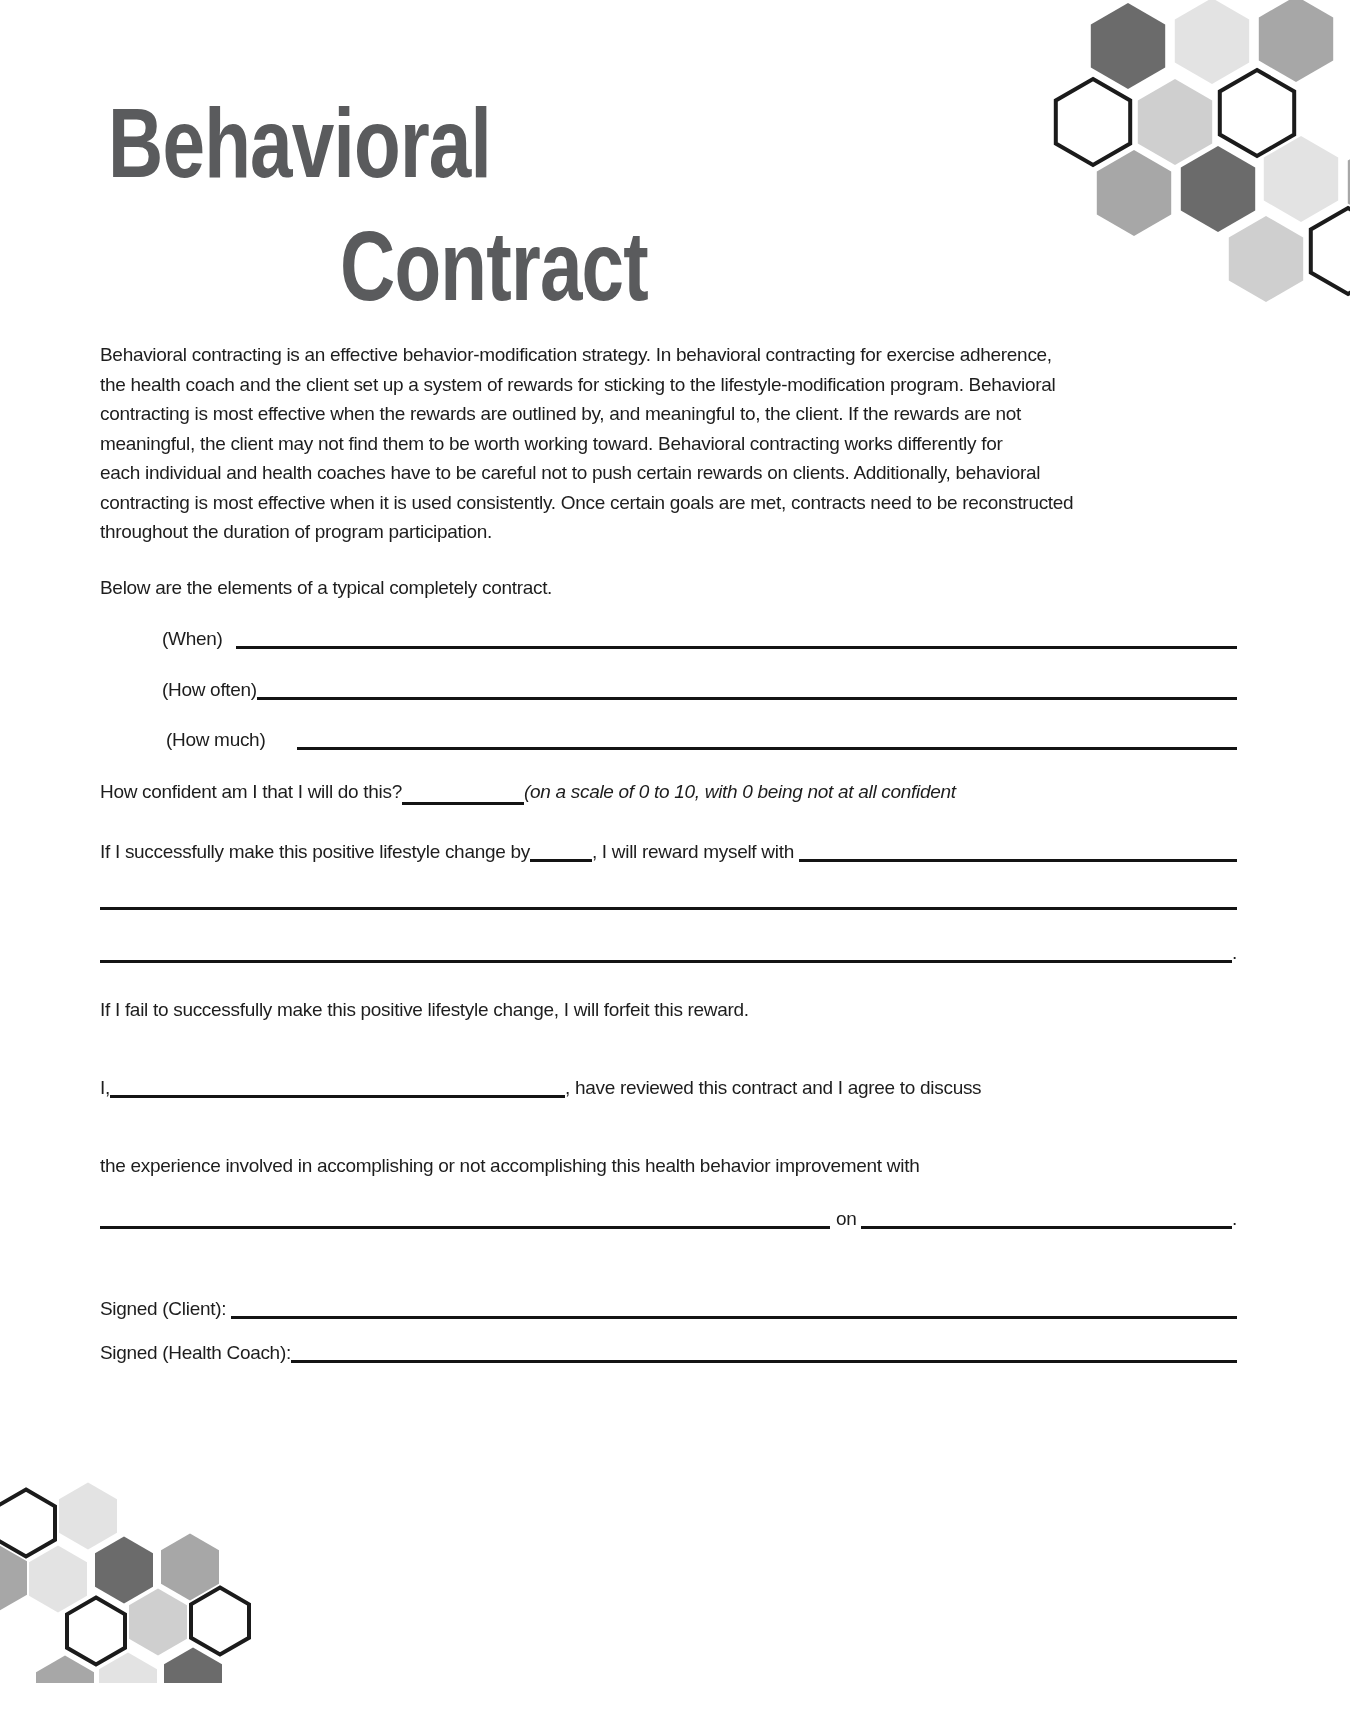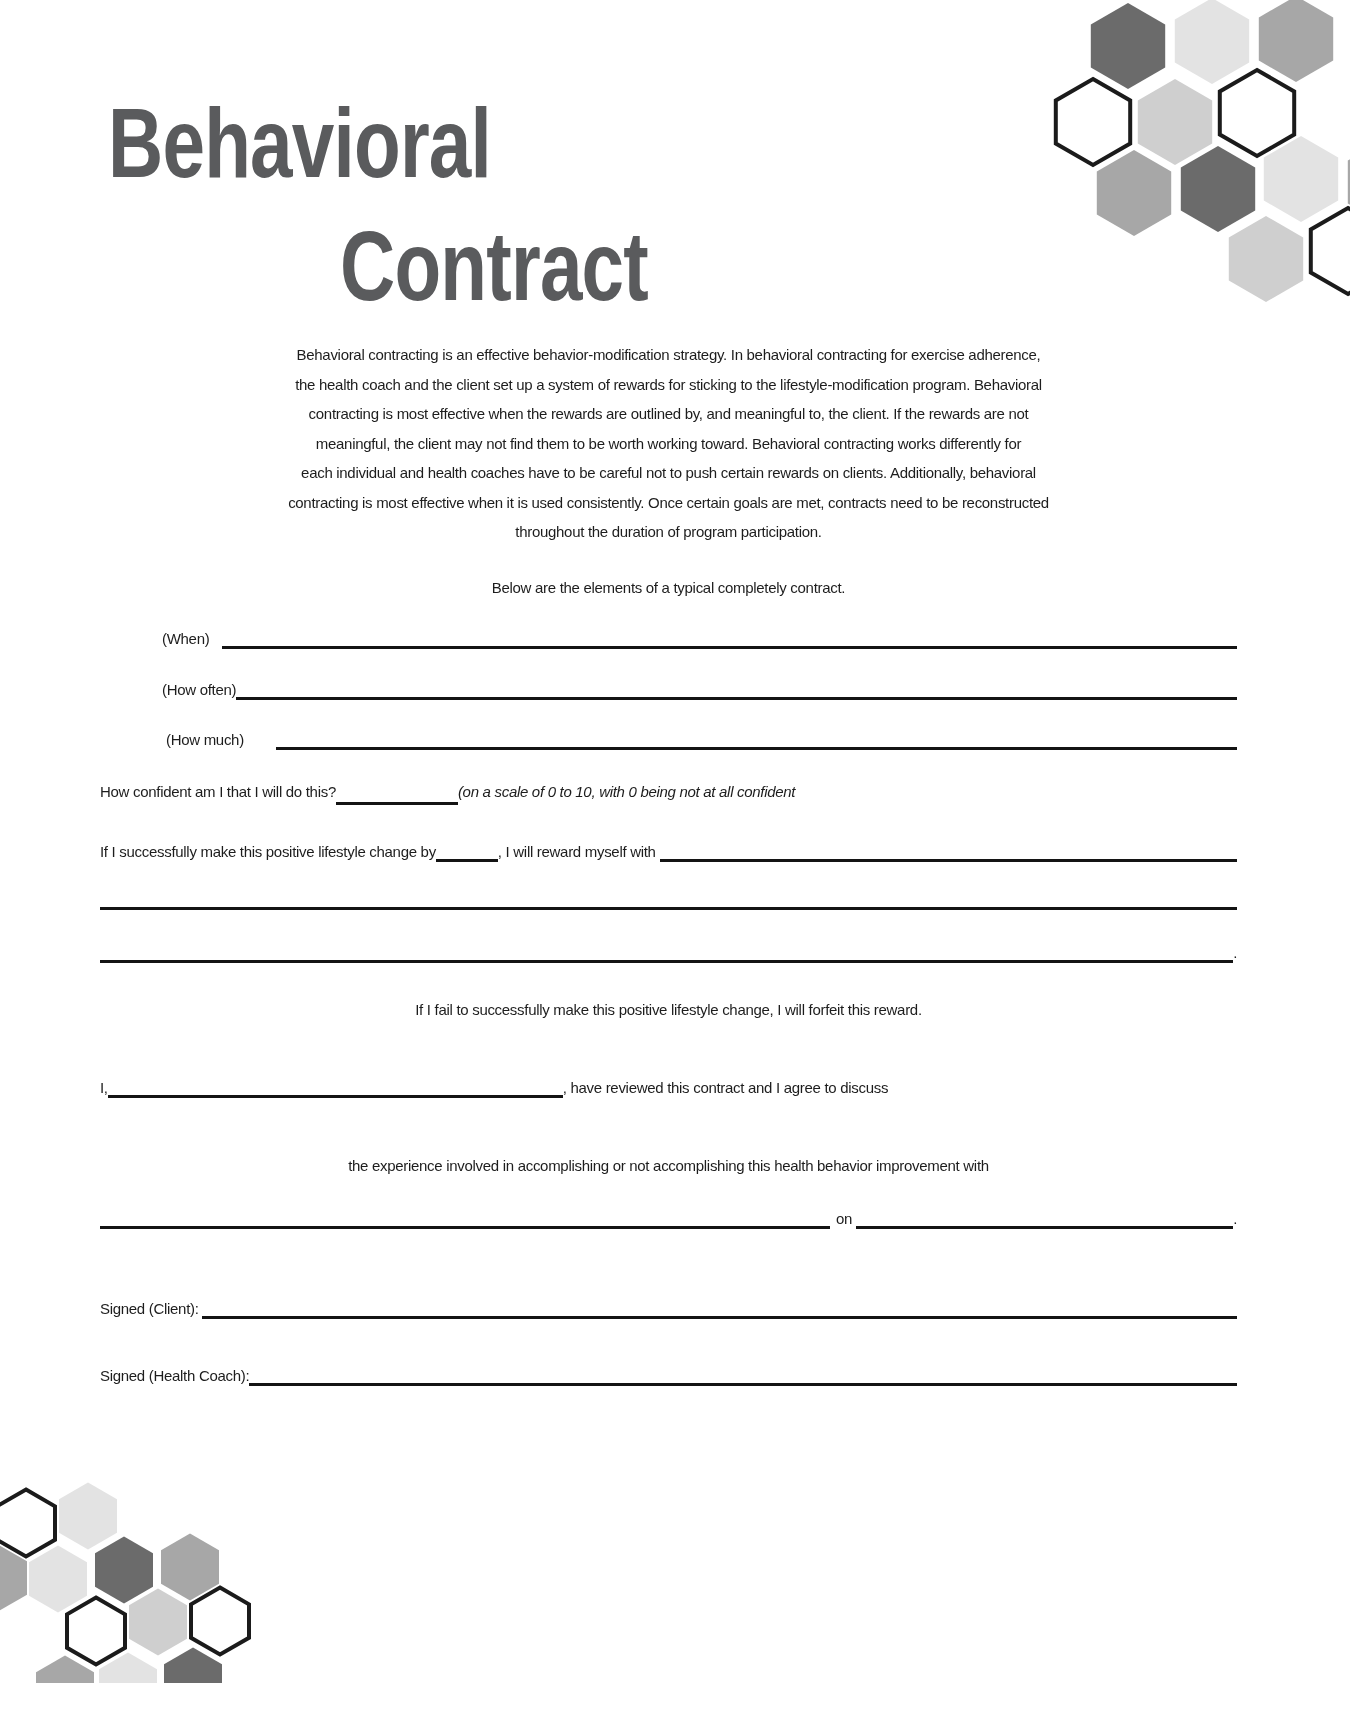--- a/index.html
+++ b/index.html
@@ -3,21 +3,20 @@
 <meta charset="utf-8">
 <style>
   html,body{margin:0;padding:0;background:#ffffff;}
   .page{
     position:relative;
     width:1350px;height:1725px;
     background:#ffffff;
     overflow:hidden;
     font-family:"Liberation Sans", sans-serif;
     color:#1d1d1d;
-    text-align:center;
   }
   
   .hex-svg{position:absolute;display:block;}
   .hex-top{top:0;left:920px;}
   .hex-bottom{top:1480px;left:0;}
   
   .title-line{
     position:absolute;
     font-size:98px;font-weight:700;line-height:98px;
     color:#5a5b5d;
@@ -27,21 +26,21 @@
     white-space:pre;
   }
   .t1{top:94px;left:108px;}
   .t2{top:217px;left:340px;}
   
   .content{
     position:absolute;
     left:100px;top:0;
     width:1137px;
     padding-top:340px;
-    font-size:15px;
+    font-size:19px;
     letter-spacing:-0.3px;
   }
   .intro{
     margin:0;
     line-height:29.5px;
     white-space:pre;
   }
   .below{
     margin:26px 0 0 0;
     line-height:30px;
@@ -177,19 +176,19 @@
       <span class="sp-l sp-r">on</span>
       <span class="blank grow"></span>
       <span>.</span>
     </div>
 
     <div class="row" style="margin-top:60px;">
       <span>Signed (Client): </span>
       <span class="blank grow"></span>
     </div>
 
-    <div class="row" style="margin-top:37px;">
+    <div class="row" style="margin-top:14px;">
       <span>Signed (Health Coach):</span>
       <span class="blank grow"></span>
     </div>
 
   </div>
 </div>
 
 </body></html>

